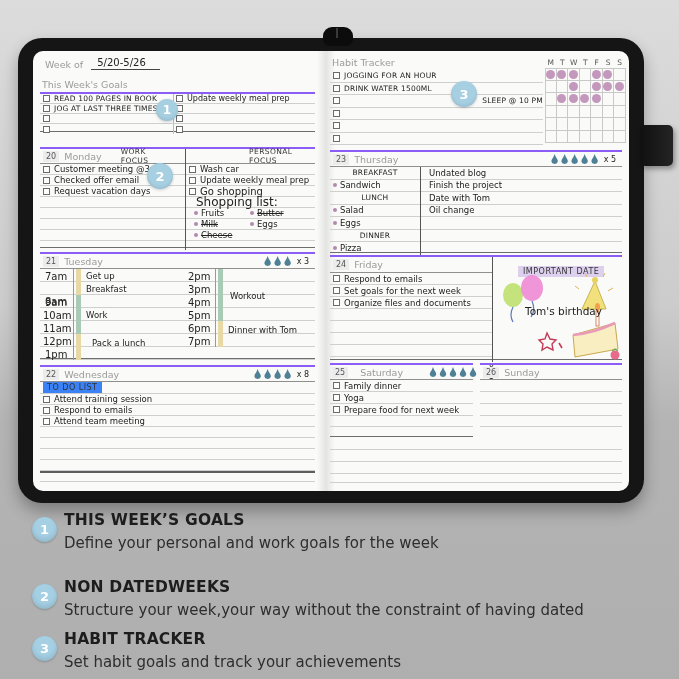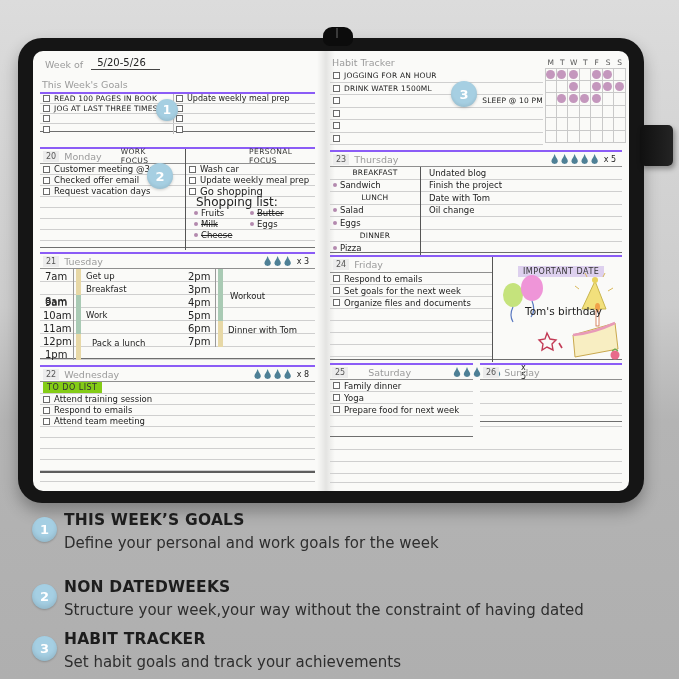--- a/index.html
+++ b/index.html
@@ -42,21 +42,21 @@
   .badge { position:absolute; border-radius:50%; background:#a6cfe2; color:#fff; font-weight:bold;
     display:flex; align-items:center; justify-content:center;
     box-shadow:0 1px 3px rgba(0,0,0,.18), inset 0 -2px 3px rgba(0,0,0,.07); }
   .vdiv { position:absolute; width:1px; background:#555; }
   .bar { position:absolute; width:5px; left:0; }
   .bar.tan { background:#e7d8a6; }
   .bar.green { background:#a9cab4; }
   .sched-time { position:absolute; font-size:10px; color:#222; }
   .sched-ev { position:absolute; font-size:8.5px; color:#222; white-space:nowrap; }
   .hl-purple { background:#ddd0ee; color:#333; font-size:8px; letter-spacing:.5px; padding:1px 5px; }
-  .hl-green { background:#84cc16; color:#333; font-size:8px; letter-spacing:.5px; padding:1px 4px; }
+  .hl-green { background:#3b82f6; color:#333; font-size:8px; letter-spacing:.5px; padding:1px 4px; }
   .gray-title { color:#9b9b9b; font-size:9.5px;text-align:center; }
   
   .habit-grid { position:absolute; display:grid; grid-template-columns:repeat(7,11.5px);
     grid-template-rows:11px repeat(6,12.5px); }
   .hg-head { font-size:7.5px; color:#555; text-align:center; line-height:11px; }
   .hg-cell { border-right:1px solid #c9c9c9; border-bottom:1px solid #c9c9c9;
     display:flex; align-items:center; justify-content:center; }
   .hg-cell:nth-child(7n+8) { border-left:1px solid #c9c9c9; }
   .hg-cell:nth-child(-n+14):nth-child(n+8) { border-top:1px solid #c9c9c9; }
   .hdot { width:9px; height:9px; border-radius:50%; background:#c497bd; }
@@ -488,21 +488,21 @@
       <path d="M78 64 q21 -2 42 -12" stroke="#e89ab8" stroke-width="2.5" fill="none"></path>
       <rect x="101" y="40" width="3" height="15" fill="#fff" stroke="#d06a3f" stroke-width="0.8"></rect>
       <ellipse cx="102.5" cy="36" rx="2.5" ry="4" fill="#f0a24a"></ellipse>
       <circle cx="120" cy="84" r="4.5" fill="#e86a8a"></circle>
       <path d="M117 80 l3 -2 3 2" stroke="#6aa84f" stroke-width="1.2" fill="none"></path>
     </svg>
     <div class="abs" style="left:195px;top:48px;font-size:10.5px;color:#222;">Tom's birthday</div>
   </div>
 
   <div class="sec" style="left:297px;top:312px;width:143px;height:74px;">
-    <div class="day-head" style="gap:20px;padding:0 2px;">
+    <div class="day-head" style="gap:12px;padding:0 2px;">
       <span class="chip">25</span>
       <span class="dname">Saturday</span>
       <span class="spacer"></span>
       <span class="drops">
           <span class="drop"></span>
           <span class="drop"></span>
           <span class="drop"></span>
           <span class="drop"></span>
           <span class="drop"></span>
         </span>
@@ -517,21 +517,21 @@
         <span>Yoga</span>
       </div>
     <div class="row" style="height:12px;font-size:8.5px;">
         <span class="cb"></span>
         <span>Prepare food for next week</span>
       </div>
     <div class="rl" style="height:11px;"></div>
     <div style="height:11px;"></div>
   </div>
 
-  <div class="sec" style="left:447px;top:312px;width:142px;height:59px;">
+  <div class="sec" style="left:447px;top:312px;width:142px;height:87px;">
     <div class="day-head">
       <span class="chip">26</span>
       <span class="dname">Sunday</span>
     </div>
     <div class="rl" style="height:12px;"></div>
     <div class="rl" style="height:12px;"></div>
     <div class="rl" style="height:12px;"></div>
     <div class="rl" style="height:11px;"></div>
     <div style="height:11px;"></div>
   </div>

